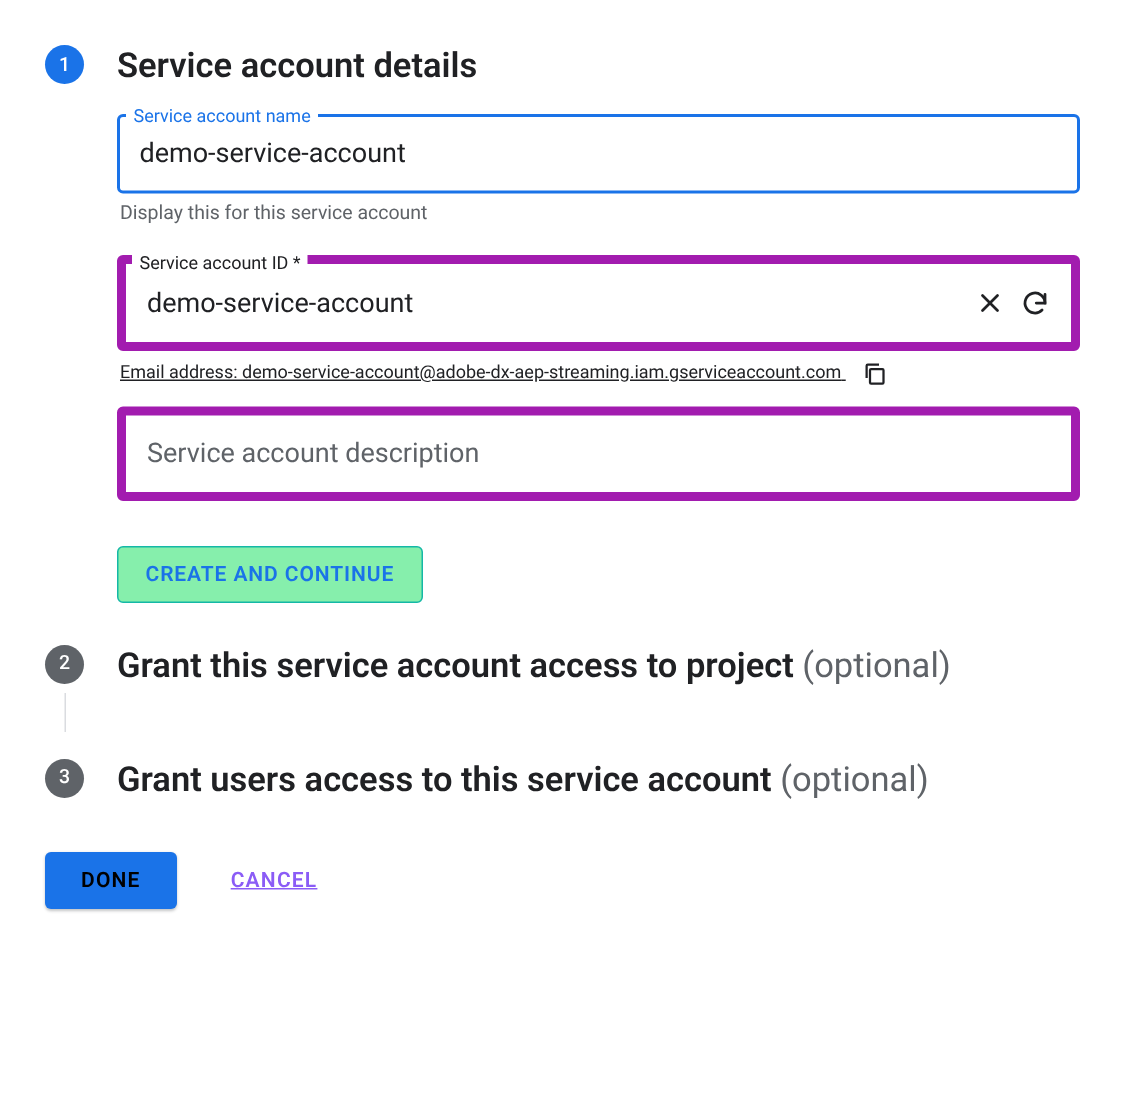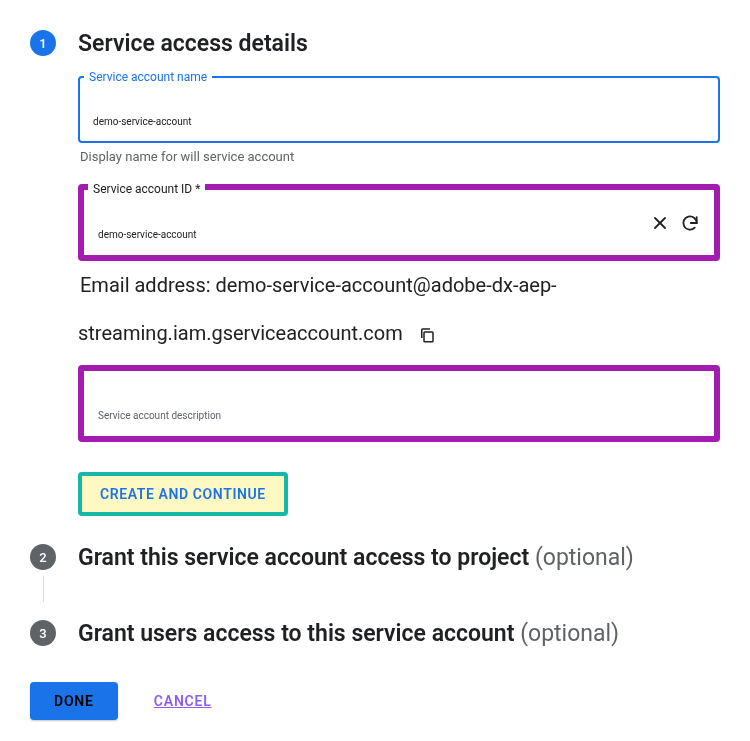--- a/index.html
+++ b/index.html
@@ -75,39 +75,39 @@
     left: 4px;
     background: #fff;
     padding: 0 5px;
     font-size: 12px;
     color: #5f6368;
   }
   .outlined.focused .floating-label { color: #1a73e8; }
   .outlined input {
     border: none;
     outline: none;
-    font-size: 10px;
+    font-size: 18px;
     font-family: inherit;
     width: 100%;
     background: transparent;
     color: #202124;
-    margin-top: 24px;
   }
   .outlined input::placeholder { color: #5f6368; }
   .helper {
     font-size: 13px;
     color: #5f6368;
     margin: 6px 2px 20px 2px;
   }
   .email-line {
-    font-size: 20px;
+    font-size: 12px;
     color: #202124;
     line-height: 2.4;
     margin: 4px 2px 18px 2px;
     display: inline;
+    text-decoration: underline;
   }
   .icon-btn {
     width: 24px;
     height: 24px;
     display: inline-flex;
     align-items: center;
     justify-content: center;
     cursor: pointer;
     flex: 0 0 auto;
     margin-left: 6px;
@@ -115,22 +115,22 @@
   .icon-btn svg { width: 20px; height: 20px; }
   .copy-icon {
     display: inline-flex;
     vertical-align: middle;
     margin-left: 10px;
     cursor: pointer;
   }
   .copy-icon svg { width: 18px; height: 18px; }
   .actions-row { margin-top: 30px; margin-bottom: 16px; }
   .btn-outlined {
-    border: 4px solid #14b8a6;
-    background: #fef9c3;
+    border: 1px solid #14b8a6;
+    background: #86efac;
     color: #1a73e8;
     font-size: 14px;
     font-weight: 600;
     letter-spacing: 0.6px;
     padding: 10px 18px;
     border-radius: 4px;
     cursor: pointer;
     font-family: inherit;
   }
   .bottom-actions {
@@ -169,29 +169,29 @@
 <body>
 
 <div class="steps">
 
   <div class="step">
     <div class="step-rail">
       <div class="badge active">1</div>
       <div class="connector"></div>
     </div>
     <div class="step-body">
-      <h2 class="step-title">Service access details</h2>
+      <h2 class="step-title">Service account details</h2>
       <div class="form-area">
 
         <div class="field-wrap">
           <div class="outlined focused">
             <span class="floating-label">Service account name</span>
             <input type="text" value="demo-service-account" style="">
           </div>
-          <div class="helper">Display name for will service account</div>
+          <div class="helper">Display this for this service account</div>
         </div>
 
         <div class="field-wrap">
           <div class="outlined">
             <span class="floating-label" style="color:#202124;">Service account ID *</span>
             <input type="text" value="demo-service-account" style="">
             <span class="icon-btn">
               <svg viewBox="0 0 24 24" fill="none" stroke="#202124" stroke-width="2.2" stroke-linecap="round">
                   <line x1="6" y1="6" x2="18" y2="18"></line>
                   <line x1="18" y1="6" x2="6" y2="18"></line>

